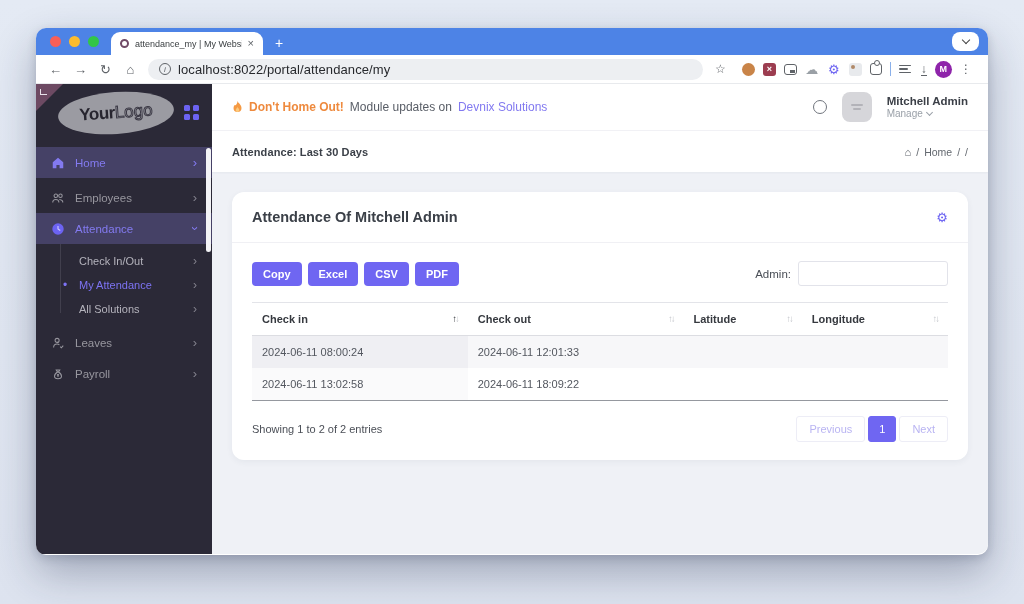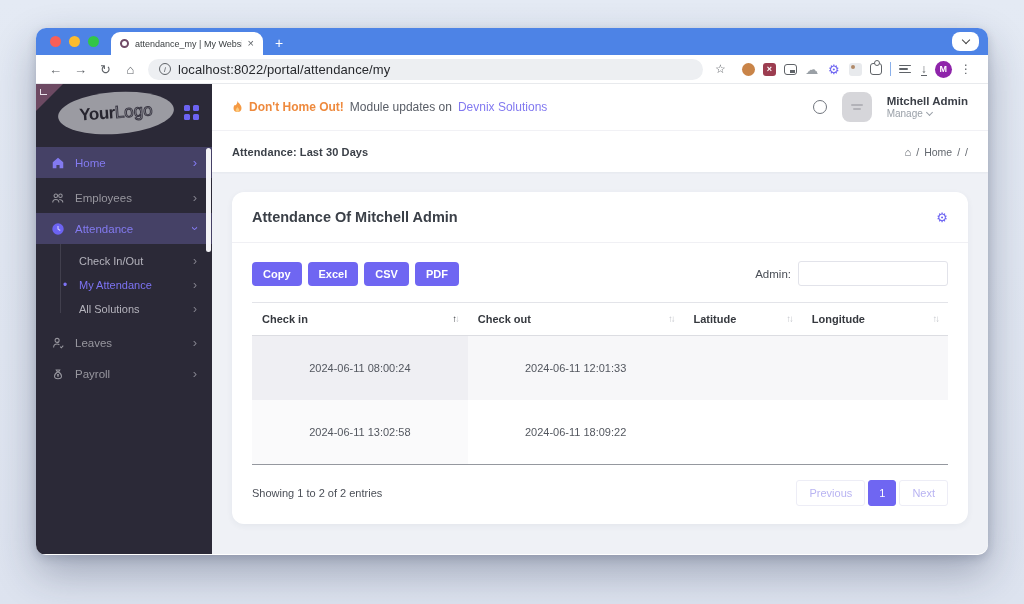--- a/index.html
+++ b/index.html
@@ -115,21 +115,21 @@
   .tools { display:flex; align-items:center; }
   .btn { background:#6f66f2; color:#fff; font-size:11px; font-weight:600; padding:6px 11px; border-radius:4px; margin-right:6px; border:none; }
   .searchwrap { margin-left:auto; display:flex; align-items:center; gap:7px; font-size:11.5px; color:#4a4f57; }
   .searchwrap input { width:150px; height:25px; border:1px solid #e2e3ea; border-radius:3px; outline:none; padding:0 6px; font-size:11px; }
 
   table.dt { width:100%; border-collapse:collapse; margin-top:16px; }
   .dt th { font-size:11px; font-weight:700; color:#36393f; text-align:left; padding:10px 10px;
            border-top:1px solid #e3e4e9; border-bottom:1px solid #dcdde2; }
   .dt th .sorts { float:right; font-size:9.5px; letter-spacing:-2px; color:#c3c5cb; }
   .dt th .sorts .on { color:#2e3136; }
-  .dt td { font-size:11px; color:#53575f; padding:26px 10px;text-align:center; }
+  .dt td { font-size:11px; color:#53575f; padding:10px 10px; }
   .dt tr.r1 { background:#f7f7f9; }
   .dt tr.r1 td.c1 { background:#efeff3; }
   .dt tr.r2 td.c1 { background:#fafafb; }
   .dt tr.last td { border-bottom:1.5px solid #95989f; }
   .col1{width:31%;} .col2{width:31%;margin-top:13px;} .col3{width:17%;} .col4{width:21%;}
 
   .table-foot { display:flex; align-items:center; margin-top:15px; }
   .showing { font-size:11px; color:#4b4f57; }
   .pager { margin-left:auto; display:flex; gap:3px;padding-left:20px; }
   .pg { font-size:11px; padding:6px 12px; border:1px solid #ededf6; color:#b9b4f2; background:#fff; border-radius:3px; }

